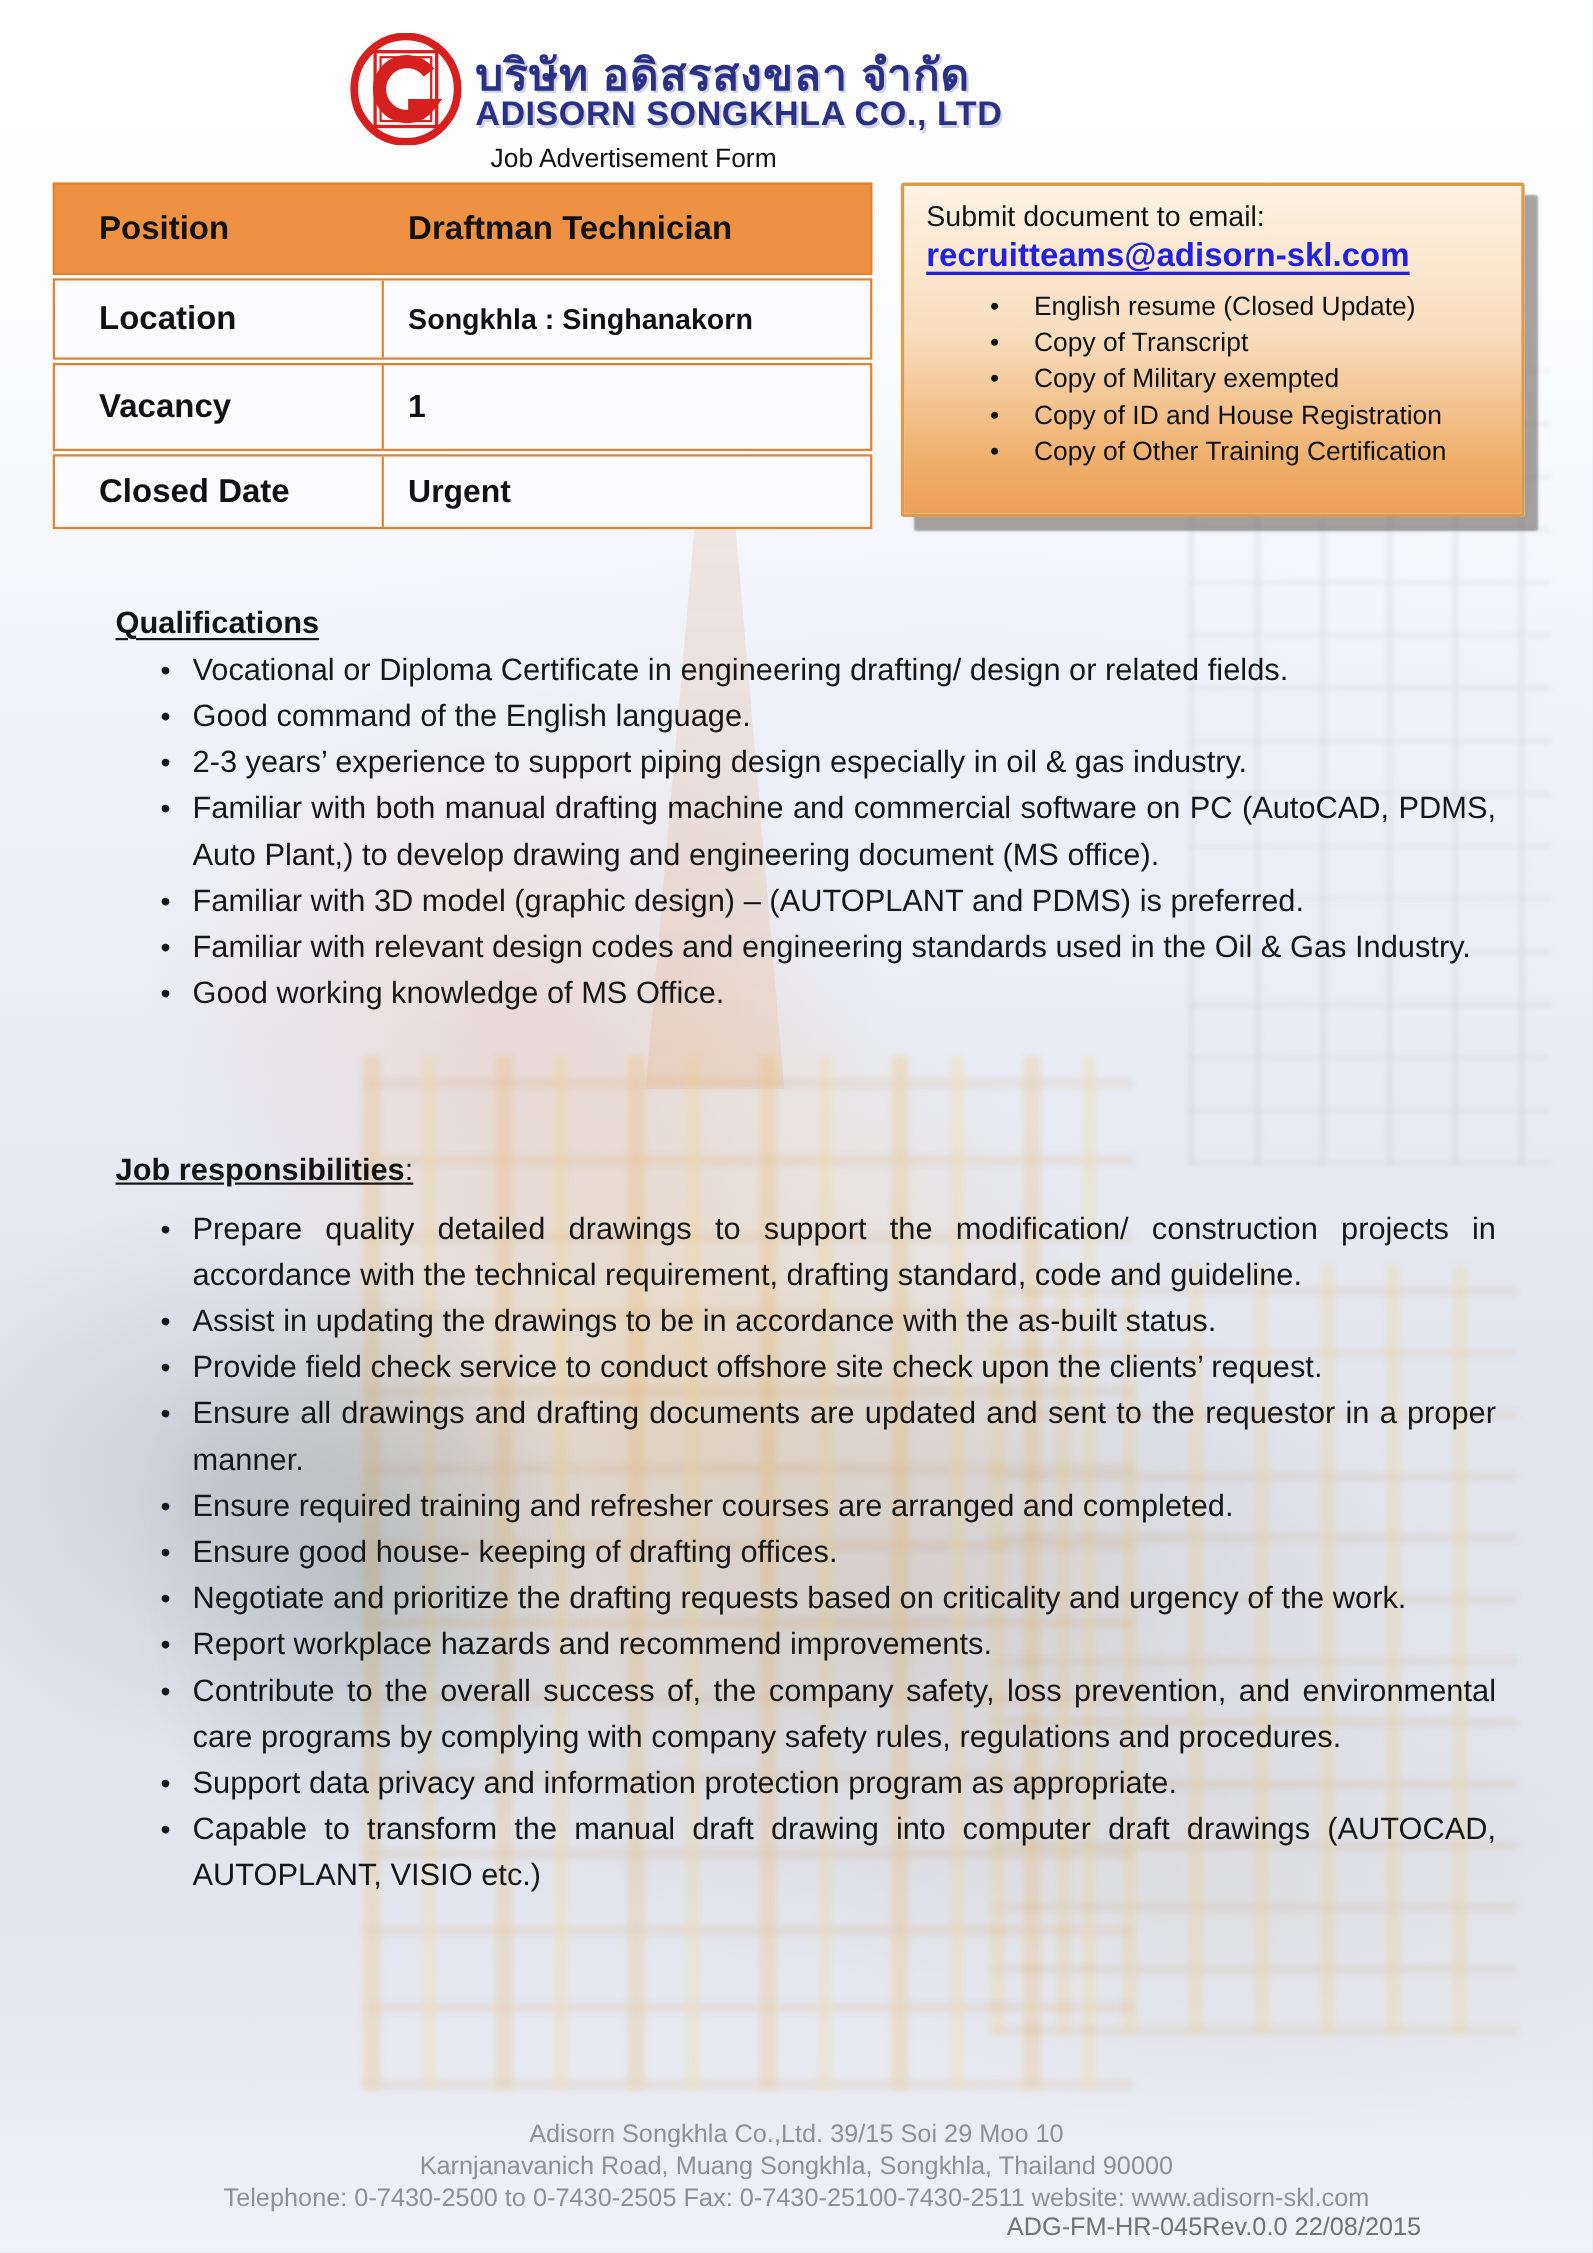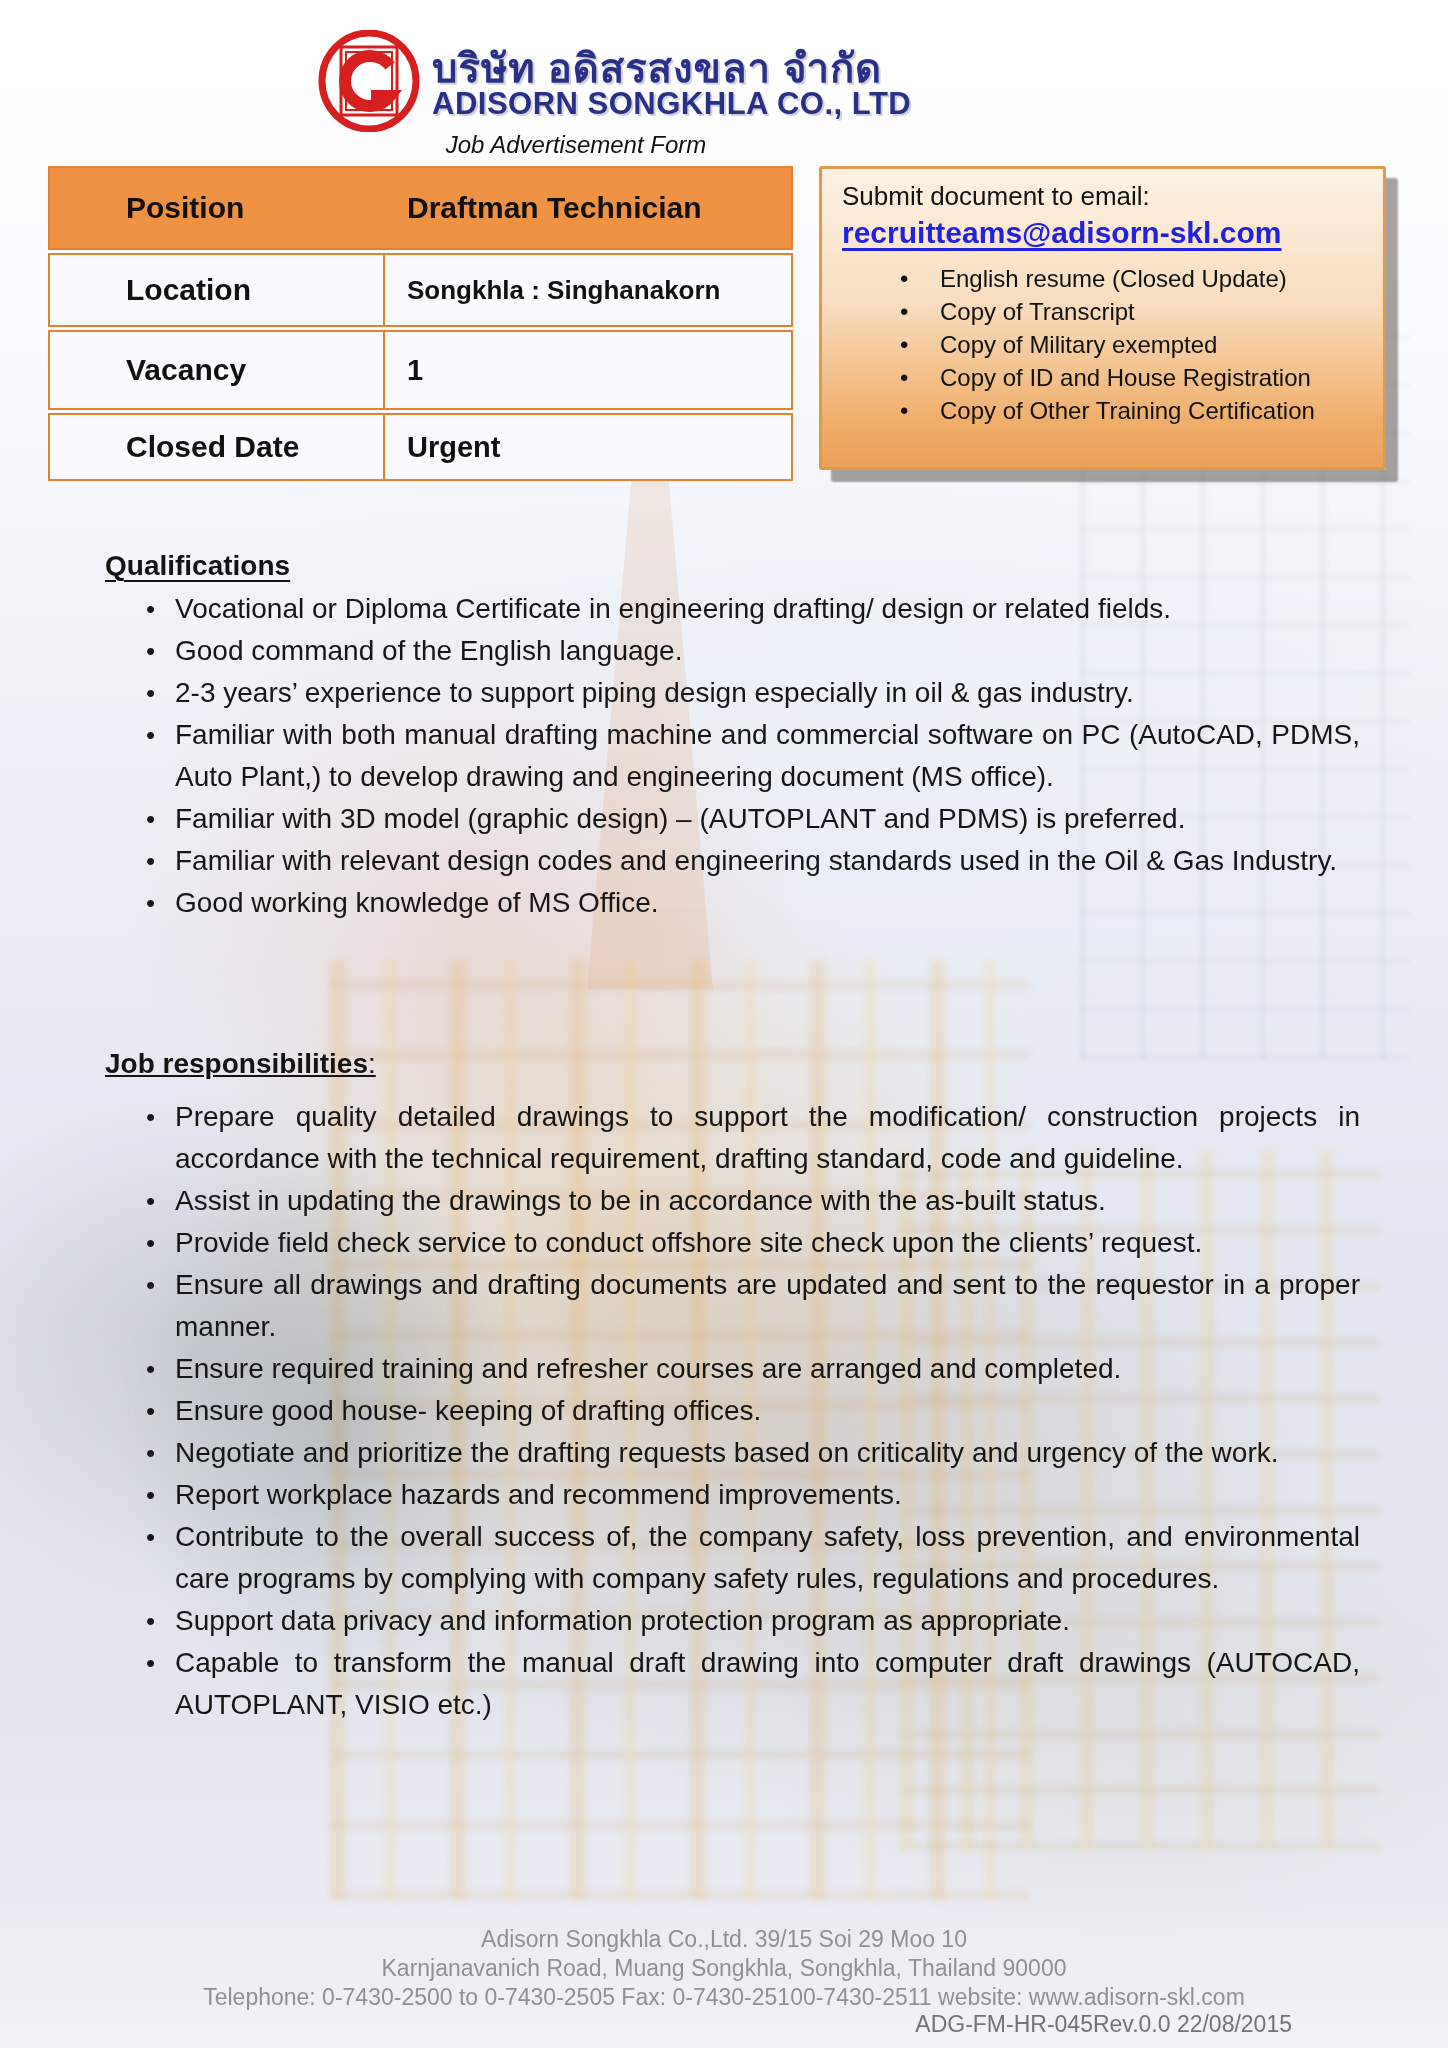--- a/index.html
+++ b/index.html
@@ -54,26 +54,26 @@
   
   .logo{position:absolute;left:318px;top:30px;width:102px;height:102px;}
   .name-thai{
     position:absolute;left:432px;top:36px;font-size:40px;font-weight:700;color:#2b3087;
     letter-spacing:1px;text-shadow:2px 2px 0 rgba(150,155,180,.45);white-space:nowrap;
   }
   .name-en{
     position:absolute;left:432px;top:86px;font-size:31px;font-weight:700;color:#2b3087;
     letter-spacing:.5px;text-shadow:2px 2px 0 rgba(150,155,180,.45);white-space:nowrap;
   }
-  .form-title{position:absolute;left:0;top:131px;width:1152px;text-align:center;font-size:24px;color:#111;font-style:italic;}
+  .form-title{position:absolute;left:0;top:131px;width:1152px;text-align:center;font-size:24px;color:#111;}
 
   
   .trow{
     position:absolute;left:48px;width:745px;box-sizing:border-box;
-    border:2px solid #e0832f;background:#fbfbfe;display:flex;align-items:center;padding-left:36px;
+    border:2px solid #e0832f;background:#fbfbfe;display:flex;align-items:center;
   }
   .trow-head{background:#ef9143;}
   .r1{top:166px;height:84px;} .r2{top:253px;height:74px;} .r3{top:330px;height:80px;} .r4{top:413px;height:68px;}
   .tlabel{width:297px;box-sizing:border-box;padding-left:40px;font-size:30px;font-weight:700;color:#111;}
   .tvalue{flex:1;box-sizing:border-box;padding-left:22px;font-size:26px;font-weight:700;color:#111;
     border-left:2px solid #e0832f;align-self:stretch;display:flex;align-items:center;}
   .trow-head .tvalue{border-left-color:transparent;font-size:30px;}
   .r3 .tvalue,.r4 .tvalue{font-size:29px;}
 
   

